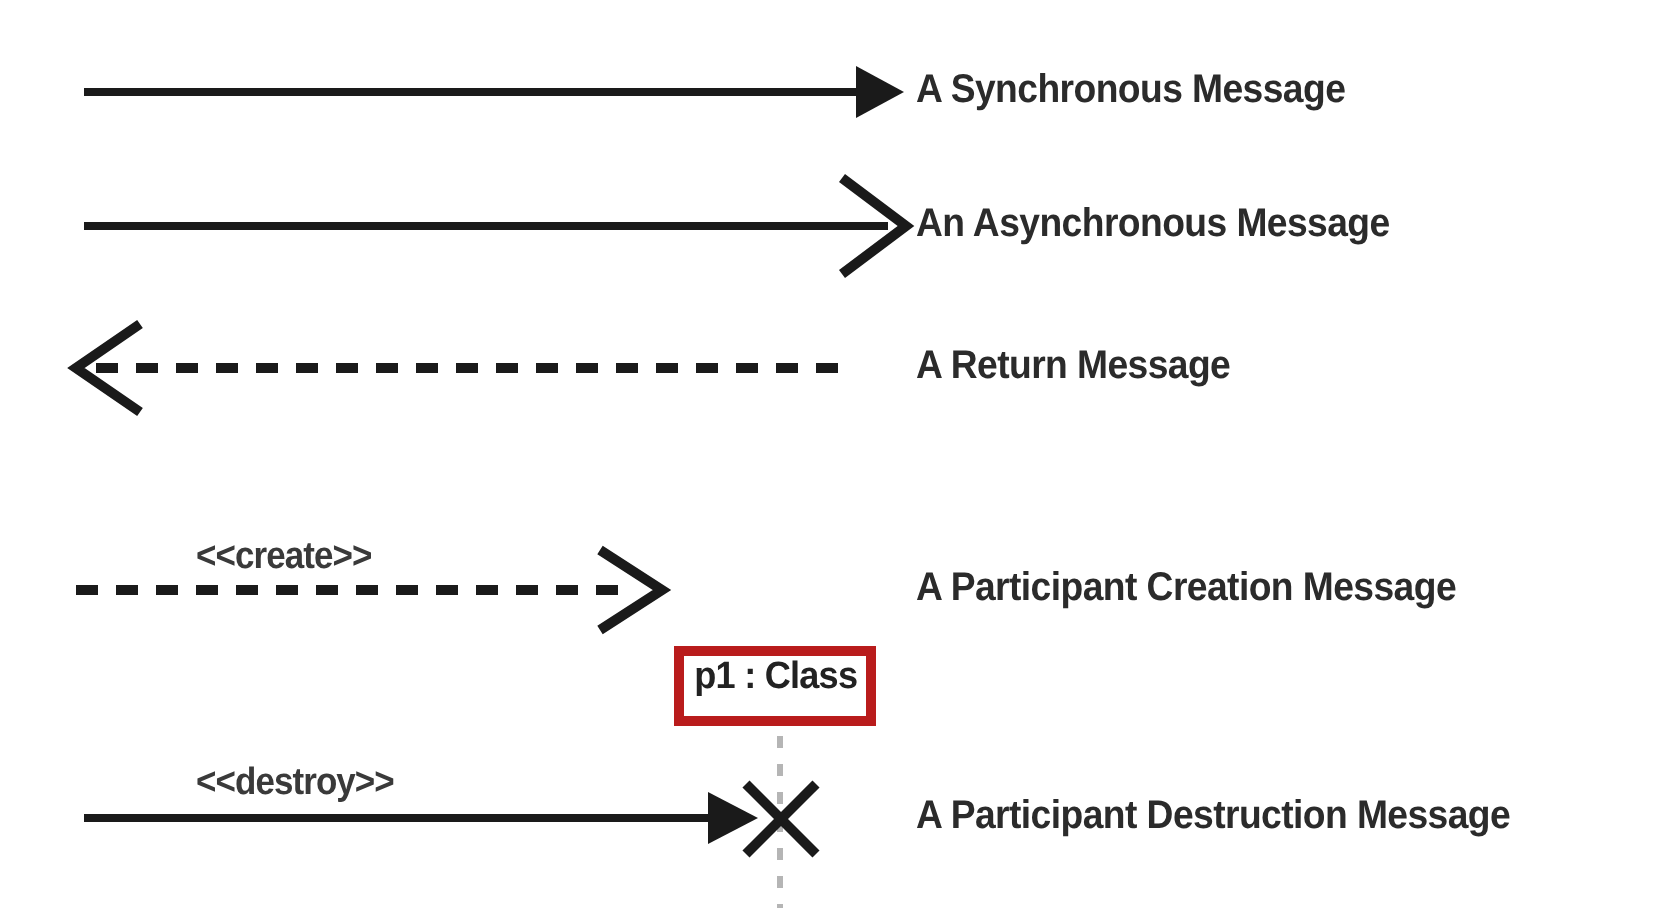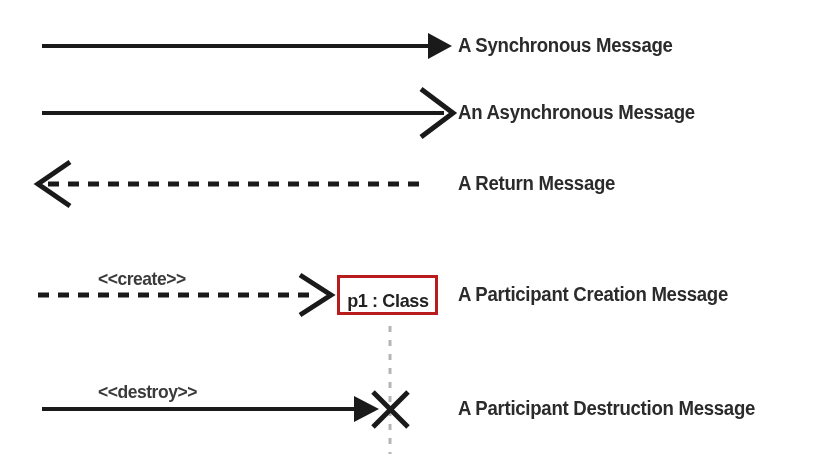--- a/index.html
+++ b/index.html
@@ -45,24 +45,25 @@
     color: #3a3a3a;
     letter-spacing: -0.5px;
     white-space: nowrap;
     transform: scaleX(0.92);
     transform-origin: left center;
   }
   .participant-box {
     position: absolute;
     box-sizing: border-box;
     background: #ffffff;
-    border: 3px solid #b91c1c;
+    border: 5px solid #b91c1c;
     display: flex;
-    align-items: flex-end;
+    align-items: flex-start;
     justify-content: center;
+    margin-top: 48px;
   }
   .participant-box-text {
     font-family: "Liberation Sans", sans-serif;
     font-size: 19px;
     font-weight: 600;
     color: #222222;
     letter-spacing: -0.4px;
     white-space: nowrap;
     transform: scaleX(0.95);
   }

